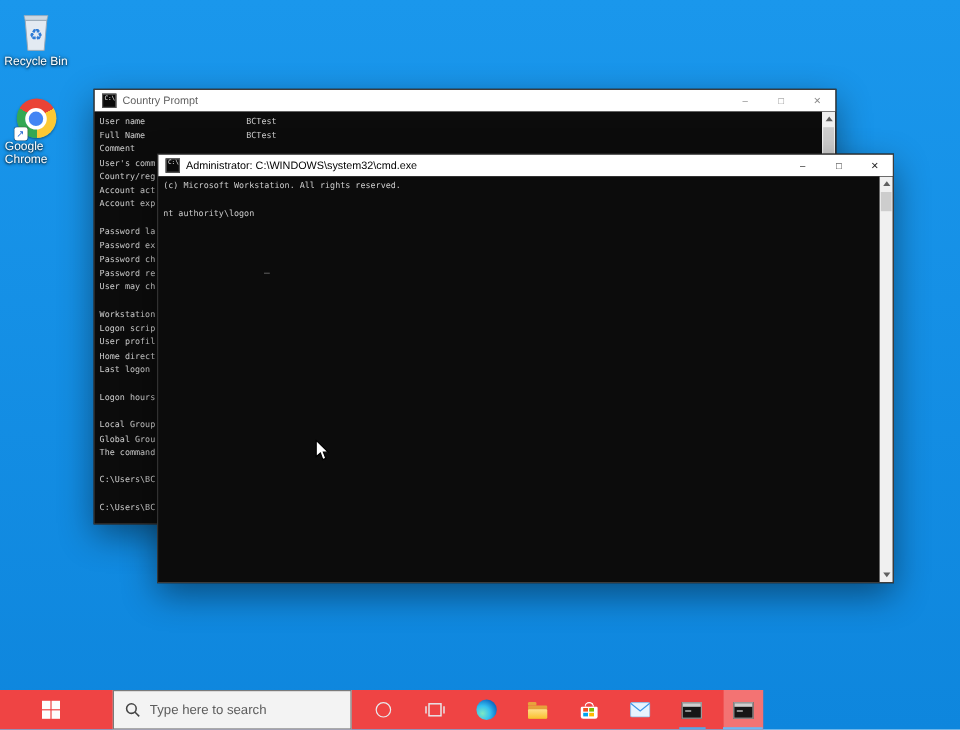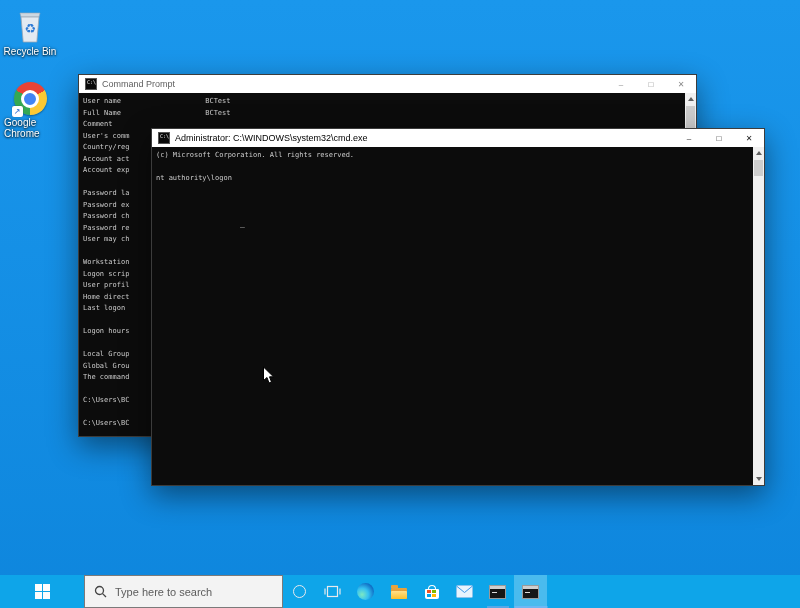--- a/index.html
+++ b/index.html
@@ -52,27 +52,27 @@
             align-items:center; justify-content:center; }
   .sb-up { top:0; } .sb-down { bottom:0; }
   .tri-up { width:0; height:0; border-left:3px solid transparent; border-right:3px solid transparent;
             border-bottom:4px solid #606060; }
   .tri-down { width:0; height:0; border-left:3px solid transparent; border-right:3px solid transparent;
             border-top:4px solid #606060; }
   .sb-thumb { position:absolute; left:1px; width:9px; background:#cdcdcd; }
 
   
   #window-bg { left:78px; top:74px; width:619px; height:363px; }
-  #window-fg { left:131px; top:128px; width:614px; height:358px;margin-left:20px; }
+  #window-fg { left:131px; top:128px; width:614px; height:358px; }
   #fg-cursor { position:absolute; left:88px; top:72px; color:#ccc;
                font-family:"DejaVu Sans Mono",monospace; font-size:8px; }
 
   
-  #taskbar { position:absolute; left:0; bottom:0; width:800px; height:33px;
-             background:#0ea5e9; display:flex; align-items:stretch; z-index:50; }
+  #taskbar { position:absolute; left:0; bottom:0; width:636px; height:33px;
+             background:#ef4444; display:flex; align-items:stretch; z-index:50;justify-content:space-between; }
   .tb-start { width:84px; display:flex; align-items:center; justify-content:center; }
   .win-logo { width:15px; height:15px; display:grid; grid-template-columns:7px 7px;
               grid-template-rows:7px 7px; gap:1px; }
   .win-logo span { background:#fdfdfd; }
   .tb-search { width:199px; background:#f3f3f3; border:1px solid #7a7a7a; display:flex;
                align-items:center; padding-left:9px; gap:8px; }
   .tb-search input { border:none; outline:none; background:transparent; font-size:11px;
                color:#444; width:150px; font-family:"Liberation Sans",sans-serif; }
   .tb-search input::placeholder { color:#5c5c5c; opacity:1; }
   .tb-btn { width:33px; display:flex; align-items:center; justify-content:center; position:relative; }
@@ -119,21 +119,21 @@
 <div class="desk-icon" id="icon-chrome">
   <div class="chrome-ball">
     <div class="shortcut-badge">↗</div>
   </div>
   <div class="desk-label" style="width:52px">Google Chrome</div>
 </div>
 
 <div class="window win-bg" id="window-bg">
   <div class="titlebar">
     <div class="cmd-ico"></div>
-    <div class="title-text">Command Prompt</div>
+    <div class="title-text">Country Prompt</div>
     <div class="controls">
       <div class="ctrl">–</div>
       <div class="ctrl">□</div>
       <div class="ctrl">✕</div>
     </div>
   </div>
   <div class="win-content">
     <div class="term"><div class="tl">User name                    BCTest</div><div class="tl">Full Name                    BCTest</div><div class="tl">Comment</div><div class="tl">User's comm</div><div class="tl">Country/reg</div><div class="tl">Account act</div><div class="tl">Account exp</div><div class="tl"></div><div class="tl">Password la</div><div class="tl">Password ex</div><div class="tl">Password ch</div><div class="tl">Password re</div><div class="tl">User may ch</div><div class="tl"></div><div class="tl">Workstation</div><div class="tl">Logon scrip</div><div class="tl">User profil</div><div class="tl">Home direct</div><div class="tl">Last logon</div><div class="tl"></div><div class="tl">Logon hours</div><div class="tl"></div><div class="tl">Local Group</div><div class="tl">Global Grou</div><div class="tl">The command</div><div class="tl"></div><div class="tl">C:\Users\BC</div><div class="tl"></div><div class="tl">C:\Users\BC</div></div>
     <div class="sbar">
       <div class="sb-btn sb-up">
@@ -148,21 +148,21 @@
   <div class="titlebar">
     <div class="cmd-ico"></div>
     <div class="title-text">Administrator: C:\WINDOWS\system32\cmd.exe</div>
     <div class="controls">
       <div class="ctrl">–</div>
       <div class="ctrl">□</div>
       <div class="ctrl">✕</div>
     </div>
   </div>
   <div class="win-content">
-    <div class="term"><div class="tl">(c) Microsoft Corporation. All rights reserved.</div><div class="tl"></div><div class="tl">nt authority\logon</div><div class="tl"></div></div>
+    <div class="term"><div class="tl">(c) Microsoft Workstation. All rights reserved.</div><div class="tl"></div><div class="tl">nt authority\logon</div><div class="tl"></div></div>
     <span id="fg-cursor">_</span>
     <div class="sbar">
       <div class="sb-btn sb-up">
           <div class="tri-up"></div>
         </div>
       <div class="sb-thumb" style="top:13px;height:16px;"></div>
       <div class="sb-btn sb-down">
           <div class="tri-down"></div>
         </div>
     </div>

